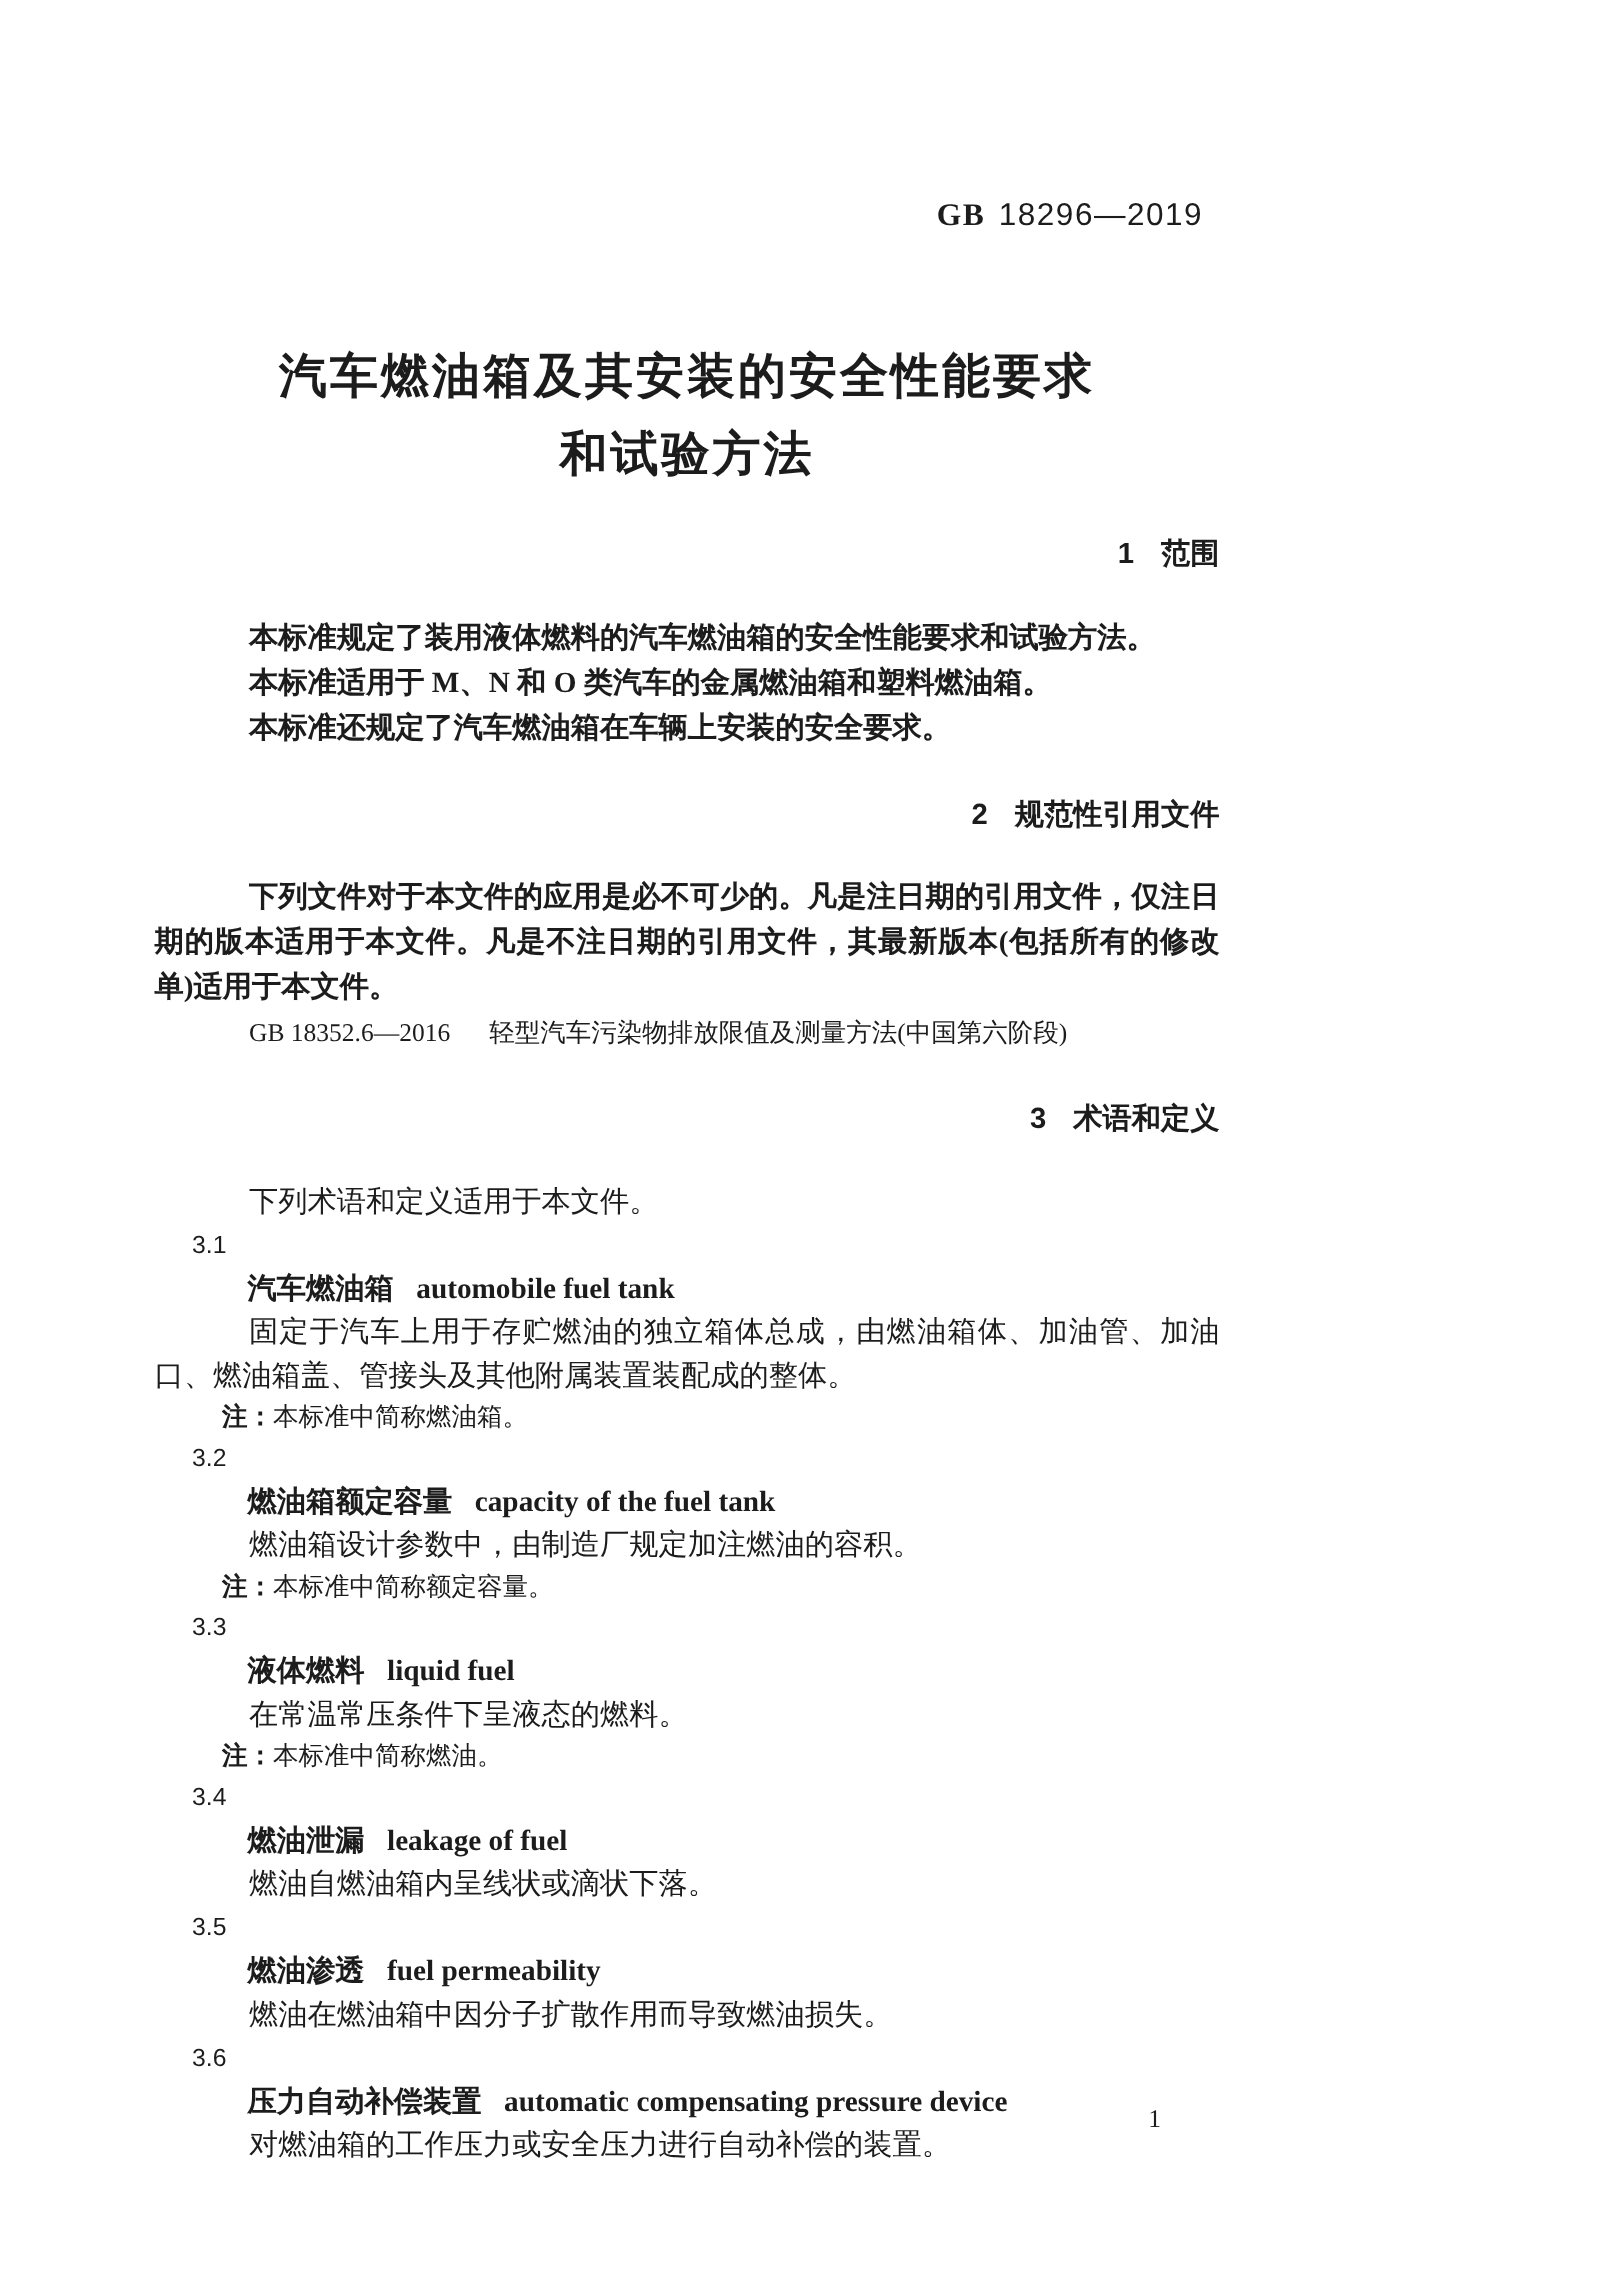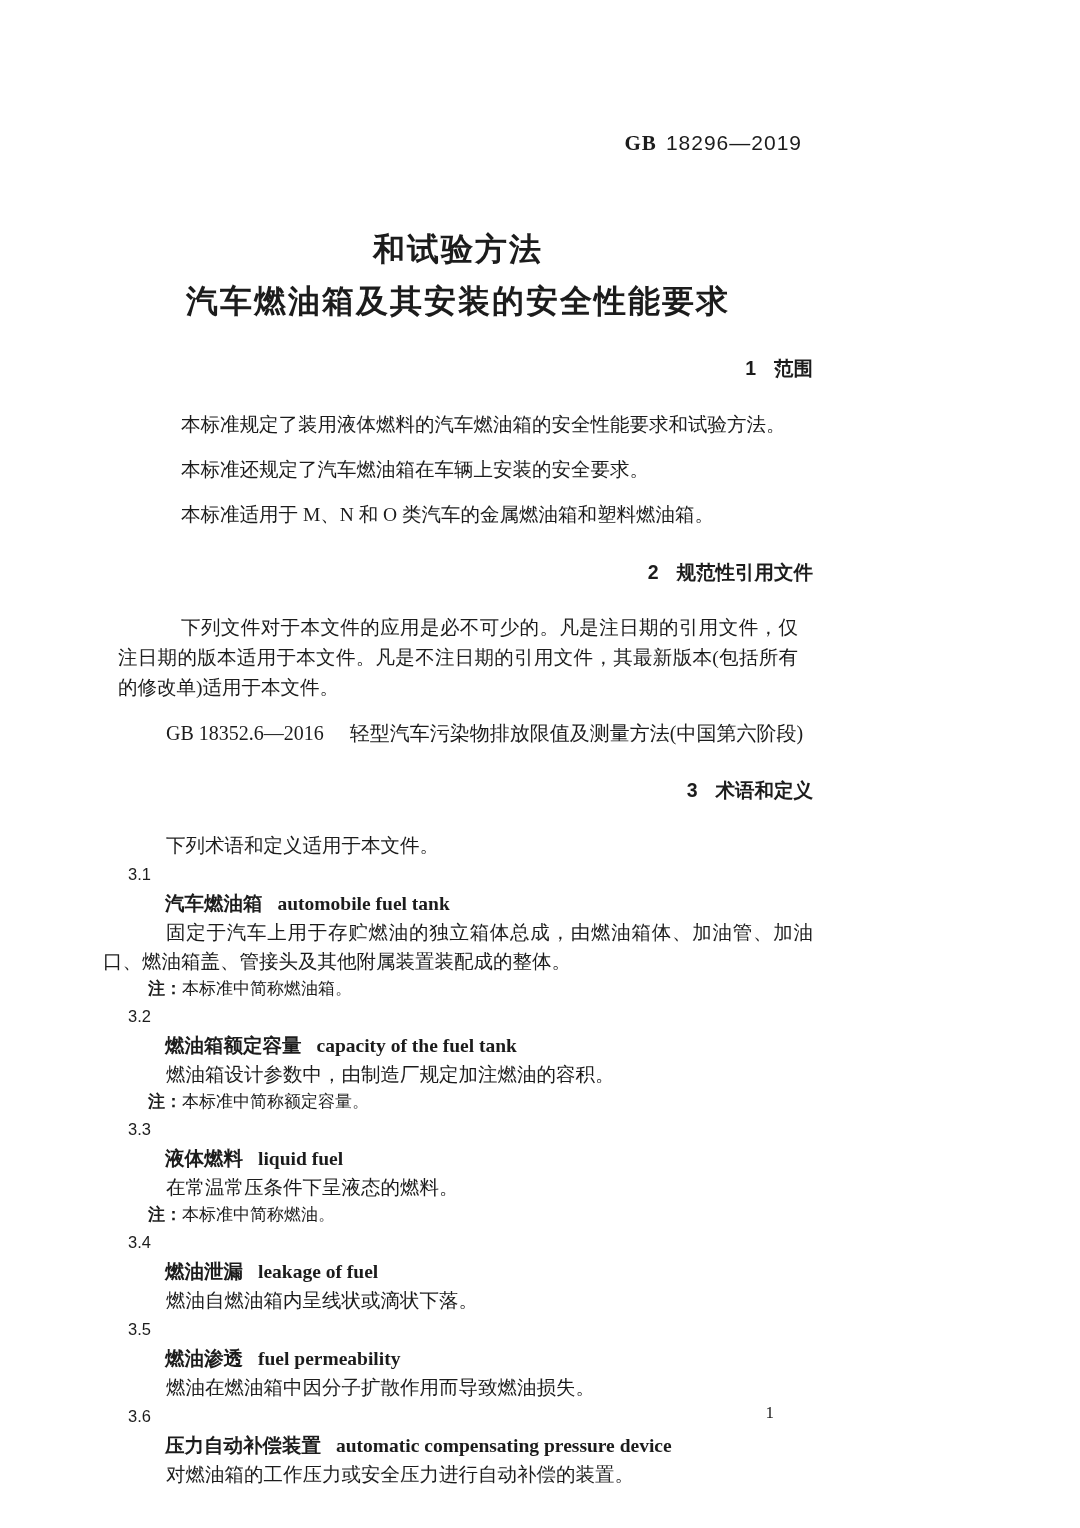--- a/index.html
+++ b/index.html
@@ -61,30 +61,31 @@
   }
   .sec-heading.first {
     margin-top: 26px;
     margin-bottom: 27px;
   }
   .sec-heading .sec-num {
     margin-right: 18px;
     font-family: "Liberation Sans", "DejaVu Sans", sans-serif;
   }
   .body-line {
-    margin: 15px;
+    margin: 0;
     font-size: 19.5px;
     line-height: 30px;
     text-indent: 63px;
     text-align: justify;
+    font-weight: bold;
   }
   .ref-line {
     margin: 0;
     padding-left: 63px;
-    font-size: 20px;
+    font-size: 17px;
     line-height: 30px;
     white-space: nowrap;
   }
   .ref-line .ref-title {
     margin-left: 26px;
   }
   .intro-line {
     margin: 0;
     font-size: 19.5px;
     line-height: 29px;
@@ -137,32 +138,32 @@
 </head>
 <body>
 
 <div class="page">
 
   <div class="doc-number">
     <span class="gb">GB</span><span class="code">18296—2019</span>
   </div>
 
   <div class="doc-title">
+    <div>汽车燃油箱及其安装的安全性能要求</div>
     <div>和试验方法</div>
-    <div>汽车燃油箱及其安装的安全性能要求</div>
   </div>
 
   <div class="content">
 
     <div class="sec-heading first">
       <span class="sec-num">1</span><span>范围</span>
     </div>
     <p class="body-line">本标准规定了装用液体燃料的汽车燃油箱的安全性能要求和试验方法。</p>
+    <p class="body-line">本标准适用于 M、N 和 O 类汽车的金属燃油箱和塑料燃油箱。</p>
     <p class="body-line">本标准还规定了汽车燃油箱在车辆上安装的安全要求。</p>
-    <p class="body-line">本标准适用于 M、N 和 O 类汽车的金属燃油箱和塑料燃油箱。</p>
 
     <div class="sec-heading">
       <span class="sec-num">2</span><span>规范性引用文件</span>
     </div>
     <p class="body-line">下列文件对于本文件的应用是必不可少的。凡是注日期的引用文件，仅注日期的版本适用于本文件。凡是不注日期的引用文件，其最新版本(包括所有的修改单)适用于本文件。</p>
     <p class="ref-line">
       <span>GB 18352.6—2016</span><span class="ref-title">轻型汽车污染物排放限值及测量方法(中国第六阶段)</span>
     </p>
 
     <div class="sec-heading">

